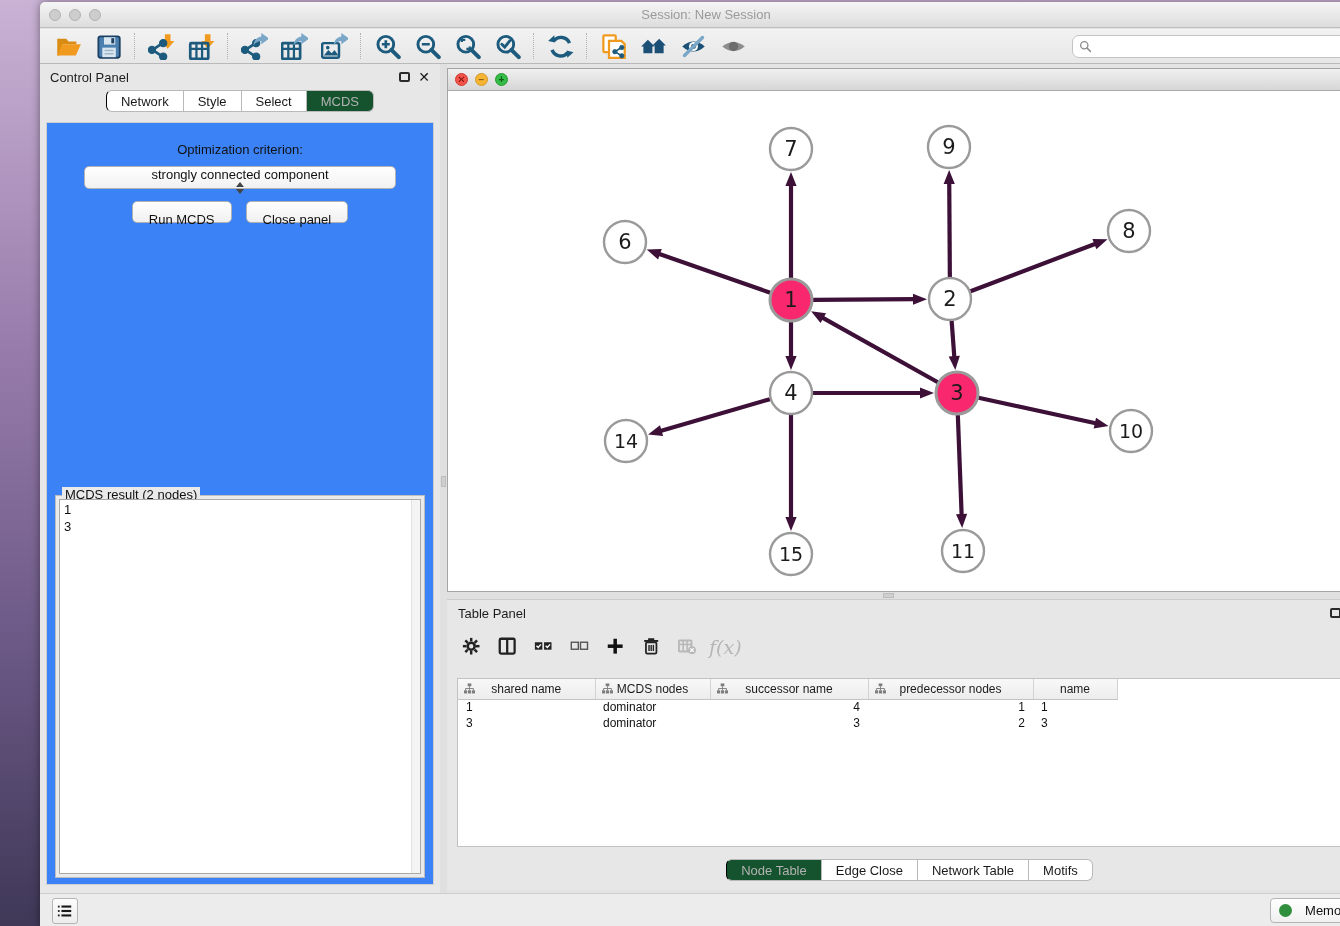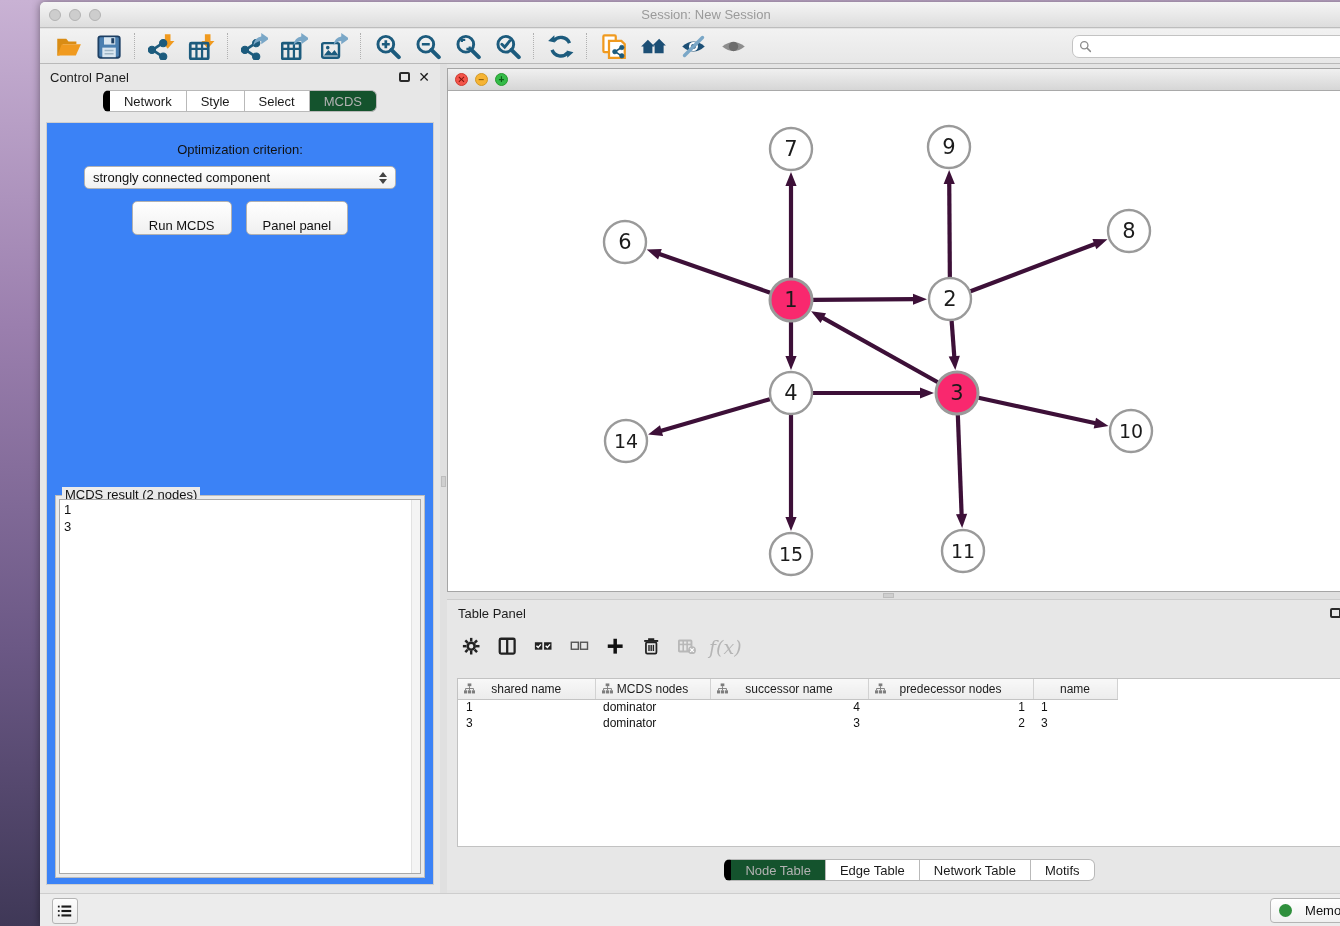--- a/index.html
+++ b/index.html
@@ -35,36 +35,36 @@
   .control-panel { position:absolute; left:0; top:62px; width:400px; bottom:33px; background:#e7e7e7; }
   .panel-header { position:relative; height:26px; display:flex; align-items:center; padding:0 10px; }
   .panel-title { font-size:13px; color:#1d1d1d; }
   .panel-header-btns { margin-left:auto; display:flex; align-items:center; gap:8px; }
   .float-btn { width:11px; height:10px; border:2px solid #2a2a2a; border-radius:2px; cursor:pointer; }
   .close-btn { font-size:14px; font-weight:bold; color:#1a1a1a; cursor:pointer; line-height:1; }
 
   .tabbar { display:flex; justify-content:center; }
   .tab { height:22px; padding:0 14px; font-size:13px; display:flex; align-items:center;
     background:#fff; color:#1a1a1a; border:1px solid #b9b9b9; border-left:none; cursor:pointer; }
-  .tab:first-child { border-left:7px solid #000000; border-radius:6px 0 0 6px; }
+  .tab:first-child { border-left:1px solid #000000; border-radius:6px 0 0 6px; }
   .tab:last-child { border-radius:0 6px 6px 0; }
   .tab.selected { background:#14532d; color:#b2b2b2; }
 
   .cp-content { position:absolute; left:6px; right:6px; top:58px; bottom:8px;
     background:#3b82f6; border:1px solid #cfcfcf; }
   .opt-label { text-align:center; margin-top:19px; font-size:13px; color:#111; }
   .dropdown { margin:9px auto 0; width:312px; height:23px; background:linear-gradient(#ffffff,#f1f1f1);
-    border:1px solid #b3b3b3; border-radius:5px; display:flex; align-items:center; padding:0 8px; cursor:pointer; }
+    border:1px solid #b3b3b3; border-radius:5px; display:flex; align-items:center; padding:0 8px; cursor:pointer;flex-direction:column; }
   .dropdown .dd-text { font-size:13px; color:#111; flex:1; }
   .dd-arrows { display:flex; flex-direction:column; gap:2px; align-items:center; }
   .dd-arrows i { display:block; width:0; height:0; border-left:4px solid transparent; border-right:4px solid transparent; }
   .dd-up { border-bottom:5px solid #444; }
   .dd-down { border-top:5px solid #444; }
   .btn-row { display:flex; justify-content:center; gap:14px; margin-top:12px; }
-  .mac-btn { height:22px; padding:16px 16px; font-size:13px; color:#111;
+  .mac-btn { height:22px; padding:10px 16px; font-size:13px; color:#111;
     background:linear-gradient(#ffffff,#f0f0f0); border:1px solid #b1b1b1; border-radius:5px; cursor:pointer; }
 
   .result-box { position:absolute; left:8px; right:8px; top:372px; bottom:6px;
     border:1px solid #bdbdbd; background:#eaeaea; }
   .result-box legend { font-size:13px; color:#111; padding:0 3px; margin-left:2px; }
   .result-inner { position:absolute; left:3px; right:3px; top:3px; bottom:3px;
     background:#fff; border:1px solid #a9a9a9; overflow:hidden; }
   .result-text { font-size:13px; line-height:17px; color:#111; padding:1px 4px; white-space:pre; }
   .result-scroll { position:absolute; right:0; top:0; bottom:0; width:9px; background:#f4f4f4; border-left:1px solid #e2e2e2; }
 
@@ -310,21 +310,21 @@
       <div class="opt-label">Optimization criterion:</div>
       <div class="dropdown">
         <span class="dd-text">strongly connected component</span>
         <span class="dd-arrows">
             <i class="dd-up"></i>
             <i class="dd-down"></i>
           </span>
       </div>
       <div class="btn-row">
         <button class="mac-btn">Run MCDS</button>
-        <button class="mac-btn">Panel panel</button>
+        <button class="mac-btn">Close panel</button>
       </div>
       <div class="result-box">
         <legend style="position:absolute;top:-9px;left:4px;background:#eaeaea;">MCDS result (2 nodes)</legend>
         <div class="result-inner">
           <div class="result-text" id="result-lines">1
 3</div>
           <div class="result-scroll"></div>
         </div>
       </div>
     </div>
@@ -568,21 +568,21 @@
               <td class="al">dominator</td>
               <td class="ar">3</td>
               <td class="ar">2</td>
               <td class="al">3</td>
             </tr>
           </tbody>
       </table>
     </div>
     <div class="tp-tabbar tabbar" id="tp-tabs">
         <div class="tab selected">Node Table</div>
-        <div class="tab">Edge Table</div>
+        <div class="tab">Edge Close</div>
         <div class="tab">Network Table</div>
         <div class="tab">Motifs</div>
       </div>
   </div>
 
   <div class="statusbar">
     <div class="sb-left-btn">
       <svg viewBox="0 0 18 18" width="16" height="16">
         <g stroke="#1a1a1a" stroke-width="2.4">
             <line x1="5" y1="4" x2="16" y2="4"></line>

